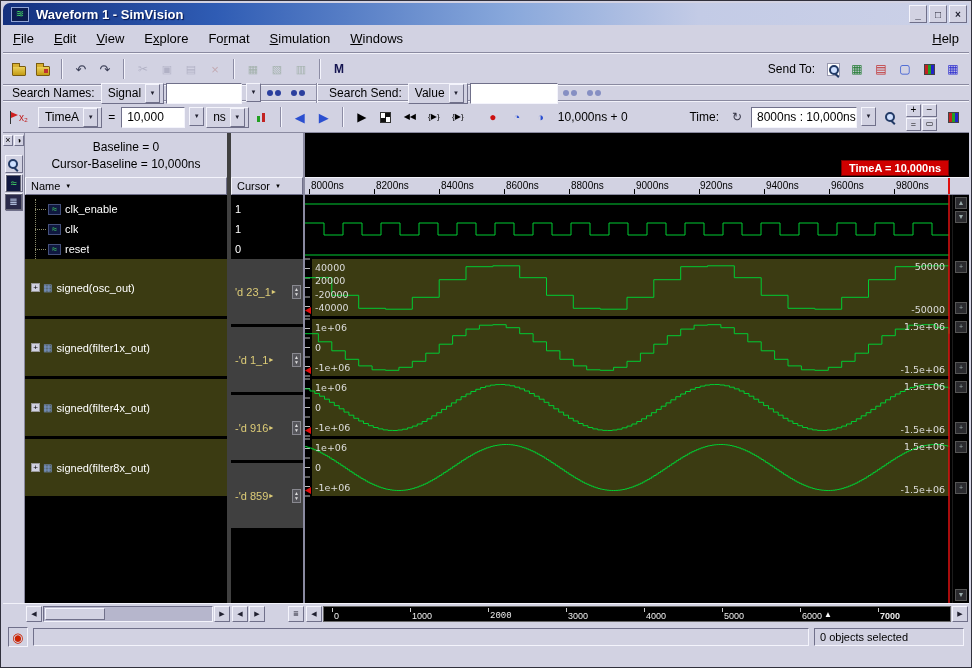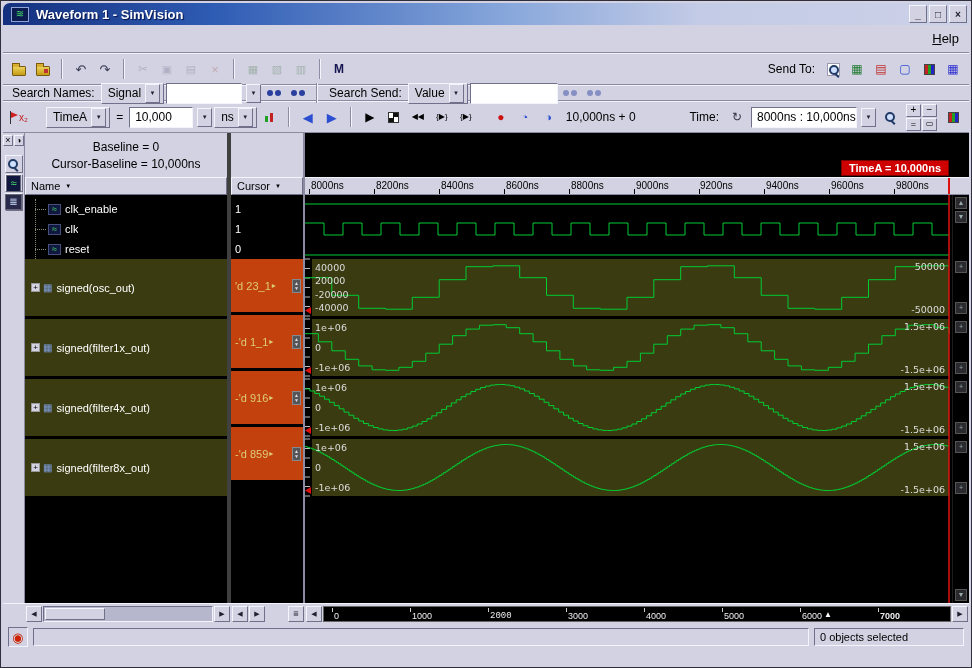--- a/index.html
+++ b/index.html
@@ -35,29 +35,29 @@
   .tbtn{min-width:22px;height:22px;display:flex;align-items:center;justify-content:center;border:1px solid transparent}
   .tbtn.disabled{opacity:.45}
   .tbtn.mini{min-width:10px;width:10px;height:11px}
   .tsep{width:2px;height:20px;border-left:1px solid #8c8ca4;border-right:1px solid #f4f4fc;margin:0 5px}
   .gap{width:9px}
   .brk{width:22px;height:7px}
   .tlabel{font-size:12px;margin:0 4px;white-space:nowrap}
   .glyph{line-height:1;font-size:11px}
   .glyph.boxed{padding:2px 3px;border:1px solid #667}
   .combo{display:inline-flex;align-items:center;height:21px;padding:0 3px 0 6px;font-size:12px;white-space:nowrap}
-  .combow{display:inline-flex;align-items:center}
+  .combow{display:inline-flex;}
   .dd{width:15px;height:19px;display:inline-flex;align-items:center;justify-content:center;font-size:6px;margin-left:4px;color:#202030}
   .tfield{height:21px;border:1px solid;border-color:#70708a #f4f4fc #f4f4fc #70708a;background:#fff;
     font:12px "Liberation Sans",sans-serif;padding:0 4px}
   .whitebox{background:#fff;display:inline-flex;align-items:center;height:21px;padding:0 5px;font-size:12px;
     border:1px solid;border-color:#70708a #f4f4fc #f4f4fc #70708a;white-space:nowrap}
   .zgrid{display:grid;grid-template-columns:15px 15px;grid-gap:1px;margin:0 2px}
   .zgrid .tbtn{min-width:15px;width:15px;height:13px;font-size:9px;border:1px solid;border-color:#f4f4fc #70708a #70708a #f4f4fc}
-  .marker-sub{color:#c02020;font-size:10px;margin-right:15px}
+  .marker-sub{color:#c02020;font-size:10px;margin-right:7px}
 
   
   .cicon{display:inline-block;position:relative}
   .cicon.folder,.cicon.folder2{width:14px;height:10px;background:linear-gradient(#ecd05a,#c49c14);border:1px solid #7a5c10;border-radius:1px;margin-top:3px}
   .cicon.folder::before,.cicon.folder2::before{content:"";position:absolute;top:-4px;left:-1px;width:6px;height:3px;background:#d8b030;border:1px solid #7a5c10;border-bottom:none}
   .cicon.folder2::after{content:"";position:absolute;right:1px;top:2px;width:4px;height:4px;background:#c03030}
   .cicon.mag,.cicon.magdoc{width:13px;height:13px}
   .cicon.magdoc{background:#fff;border:1px solid #9a9ab0}
   .cicon.mag::before,.cicon.magdoc::before{content:"";position:absolute;left:1px;top:1px;width:6px;height:6px;border:2px solid #223a66;border-radius:50%;background:#cfe0ff}
   .cicon.mag::after,.cicon.magdoc::after{content:"";position:absolute;left:8px;top:9px;width:5px;height:2px;background:#223a66;transform:rotate(45deg);transform-origin:0 0}
@@ -84,21 +84,21 @@
     align-items:center;gap:3px;font-size:12px}
   .colhdr{height:18px;display:flex;align-items:center;gap:5px;padding:0 5px;font-size:11px;flex:none}
   .hdr-arrow{font-size:6px}
   .rows{flex:1;background:#000;padding-top:4px;position:relative;overflow:hidden}
   #name-rows::before{content:"";position:absolute;left:10px;top:4px;height:272px;border-left:1px dotted #8a8a6a}
   .srow{display:flex;align-items:center;color:#fff;font-size:11px;position:relative}
   .srow.digital{height:20px}
   .srow.analog{height:60px;background:#3b3b12;border-bottom:3px solid #000}
   .crow{display:flex;align-items:center;color:#fff;font-size:11px;padding-left:4px}
   .crow.digital{height:20px}
-  .crow.analog{height:56px;background:#c2410c;border-bottom:3px solid #000}
+  .crow.analog{height:68px;background:#404040;border-bottom:3px solid #000}
   .cval{white-space:nowrap;overflow:hidden}
   .crow.analog .cval{color:#ddcc77}
   .trunc{color:#ddcc77;font-size:8px;margin-left:1px}
   .spin{margin-left:auto;display:flex;flex-direction:column;font-size:5px;line-height:5px;color:#ddd;
     background:#55555a;border:1px solid #88888f;padding:1px;margin-right:2px}
   .tree{width:11px;height:1px;border-top:1px dotted #8a8a6a;margin-left:10px}
   .digicon{width:13px;height:11px;background:#101840;border:1px solid #44507a;color:#44dd66;font-size:9px;
     line-height:9px;text-align:center;margin:0 4px 0 2px;flex:none}
   .expander{width:9px;height:9px;border:1px solid #999;background:#d2d2e2;color:#000;font-size:8px;
     line-height:7px;text-align:center;margin:0 3px 0 6px;flex:none}
@@ -147,20 +147,29 @@
     <span class="appicon">≋</span>
     <span class="title-text">Waveform 1 - SimVision</span>
     <span class="winbtns">
       <span class="winbtn raised">_</span>
       <span class="winbtn raised">□</span>
       <span class="winbtn raised">×</span>
     </span>
   </div>
 
   <div class="menubar">
+    <span id="menu-items" class="mitems">
+        <span class="mitem"><u>F</u>ile</span>
+        <span class="mitem"><u>E</u>dit</span>
+        <span class="mitem"><u>V</u>iew</span>
+        <span class="mitem">E<u>x</u>plore</span>
+        <span class="mitem">Fo<u>r</u>mat</span>
+        <span class="mitem"><u>S</u>imulation</span>
+        <span class="mitem"><u>W</u>indows</span>
+      </span>
     <span class="mitem help" id="menu-help"><u>H</u>elp</span>
   </div>
 
   <div class="tbar tb1">
     <span class="tgroup">
         <span class="tbtn">
           <span class="cicon folder"></span>
         </span>
         <span class="tbtn">
           <span class="cicon folder2"></span>

